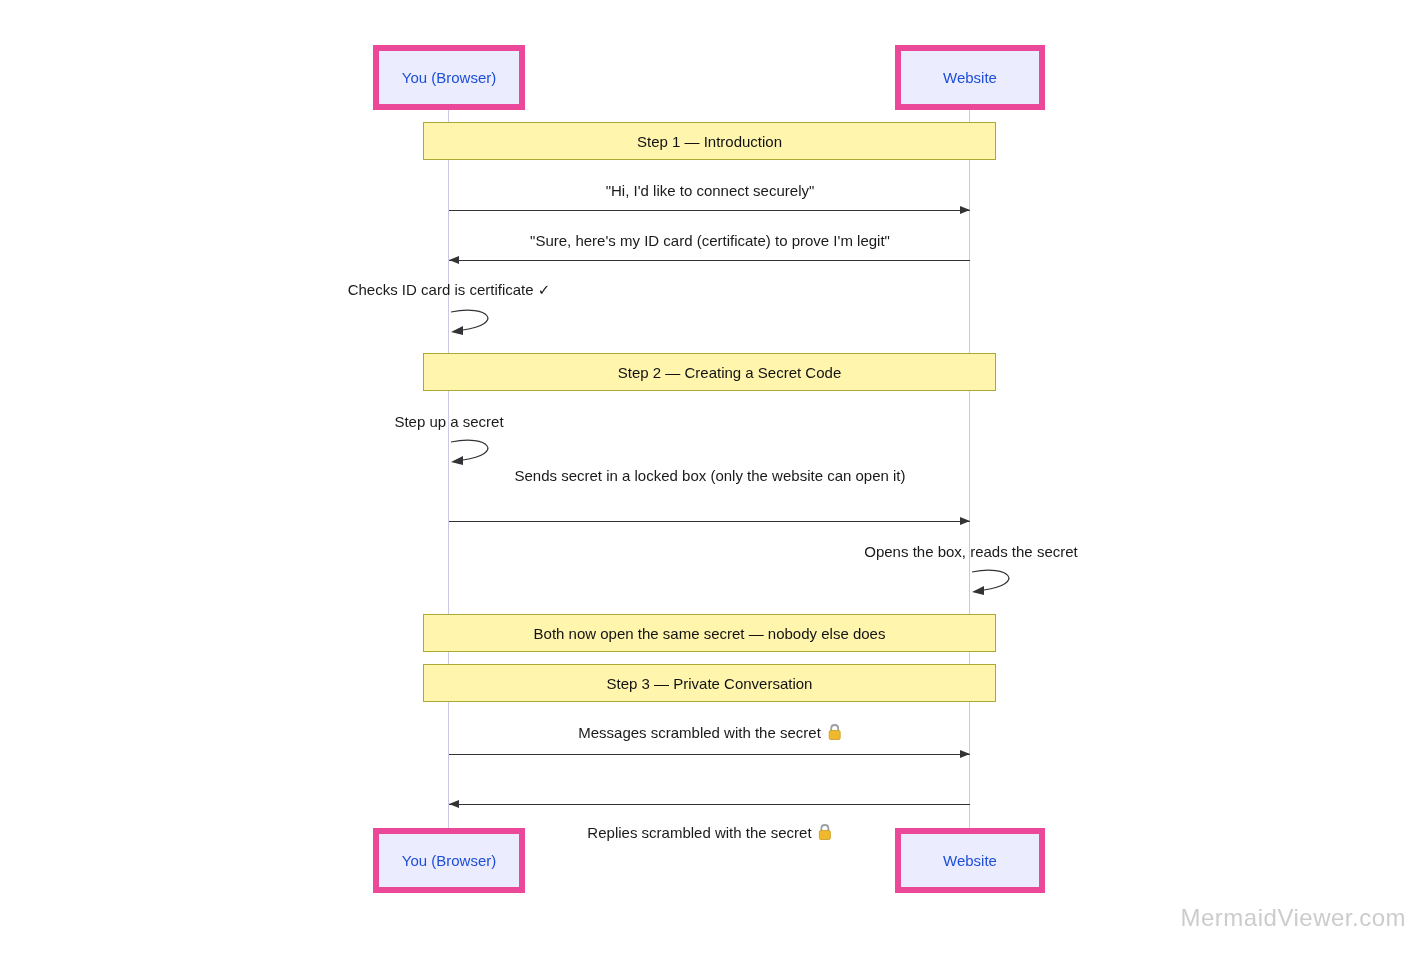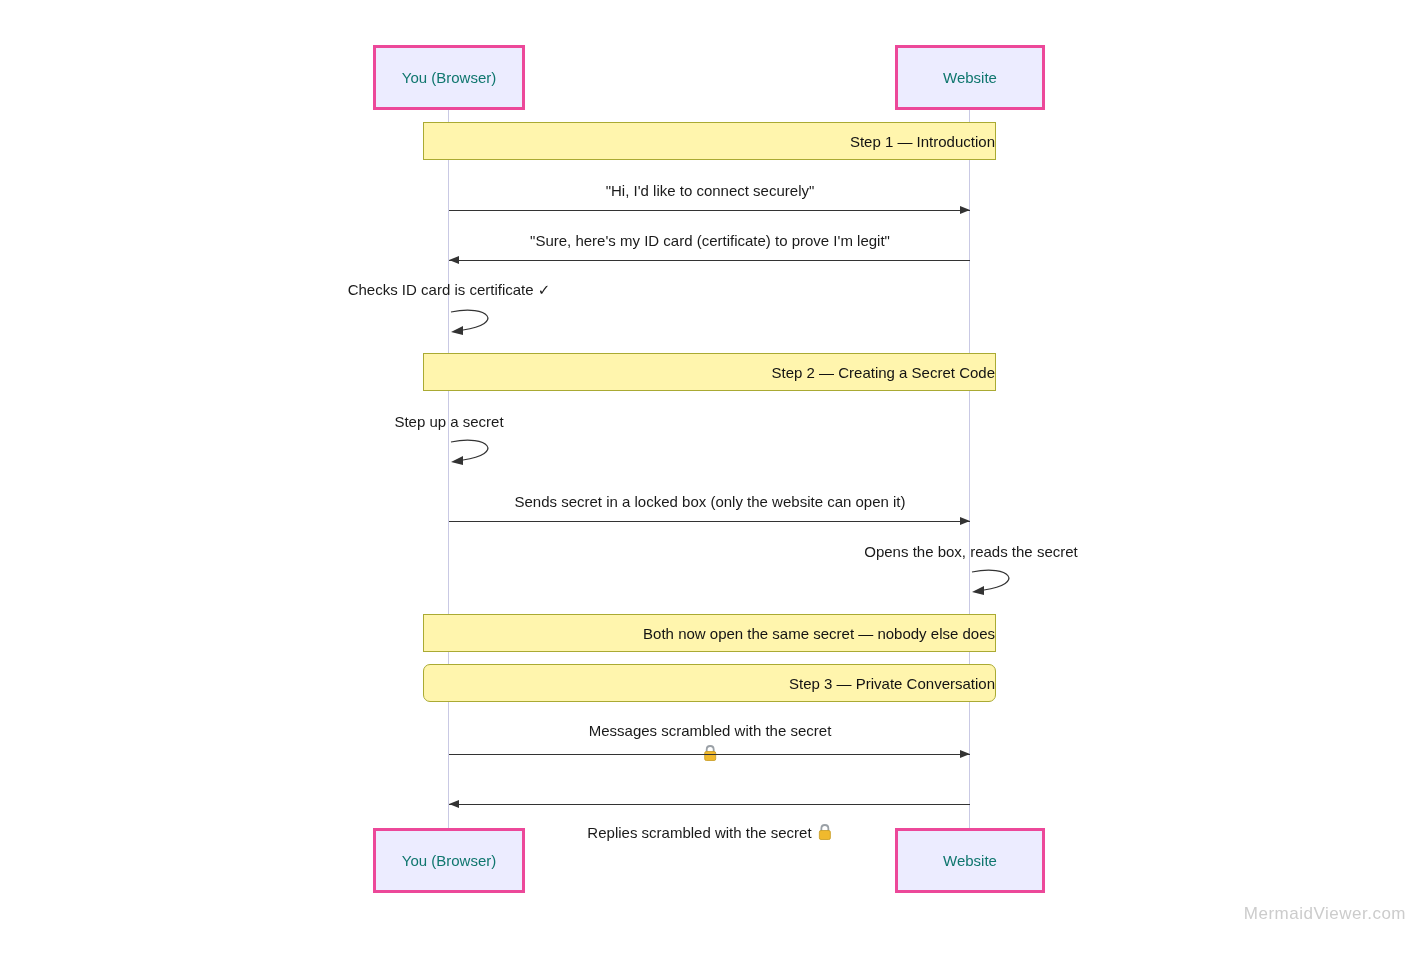--- a/index.html
+++ b/index.html
@@ -19,38 +19,38 @@
     top: 110px;
     height: 718px;
     width: 1px;
     background: #c9c9e4;
   }
 
   .actor {
     position: absolute;
     height: 65px;
     background: #ececff;
-    border: 3px solid #ec4899;
+    border: 6px solid #ec4899;
     display: flex;
     align-items: center;
     justify-content: center;
     font-size: 15px;
-    color: #0f766e;
+    color: #1d4ed8;
   }
 
   .note {
     position: absolute;
     left: 423px;
     width: 573px;
     height: 38px;
     background: #fff5ad;
     border: 1px solid #aaaa33;
     display: flex;
     align-items: center;
-    justify-content: flex-end;
+    justify-content: center;
     font-size: 15px;
     color: #131313;
     text-align: center;
   }
 
   .msg-label {
     position: absolute;
     transform: translateX(-50%);
     white-space: nowrap;
     font-size: 15px;
@@ -94,21 +94,21 @@
   .lock {
     display: inline-flex;
     align-items: center;
     height: 16px;
   }
 
   .watermark {
     position: absolute;
     right: 18px;
     top: 904px;
-    font-size: 17px;
+    font-size: 24px;
     color: #cccccc;
     letter-spacing: 0.5px;
   }
 </style>
 </head>
 <body>
 
 <div class="canvas">
 
   <div class="lifeline" style="left:448px;"></div>
@@ -152,44 +152,44 @@
   </div>
 
   <div class="msg-label" style="left:449px; top:411px;">
     <span>Step up a secret</span>
   </div>
   <svg class="selfloop" style="left:449px; top:436px;" viewBox="0 0 56 30">
     <path d="M 2 6 C 40 -2, 56 18, 14 24" stroke="#333333" stroke-width="1.2" fill="none"></path>
     <polygon points="2,26 14,20 14,29" fill="#333333"></polygon>
   </svg>
 
-  <div class="msg-label" style="left:710px; top:491px;">
+  <div class="msg-label" style="left:710px; top:465px;">
     <span>Sends secret in a locked box (only the website can open it)</span>
   </div>
   <div class="arrow" style="left:449px; top:521px; width:521px;">
     <span class="head-r"></span>
   </div>
 
   <div class="msg-label" style="left:971px; top:541px;">
     <span>Opens the box, reads the secret</span>
   </div>
   <svg class="selfloop" style="left:970px; top:566px;" viewBox="0 0 56 30">
     <path d="M 2 6 C 40 -2, 56 18, 14 24" stroke="#333333" stroke-width="1.2" fill="none"></path>
     <polygon points="2,26 14,20 14,29" fill="#333333"></polygon>
   </svg>
 
   <div class="note" style="top:614px;">
     <span>Both now open the same secret — nobody else does</span>
   </div>
 
-  <div class="note" style="top:664px;border-radius:7px;">
+  <div class="note" style="top:664px;">
     <span>Step 3 — Private Conversation</span>
   </div>
 
-  <div class="msg-label" style="left:710px; top:722px;flex-direction:column;">
+  <div class="msg-label" style="left:710px; top:722px;">
     <span>Messages scrambled with the secret</span>
     <span class="lock">
       <svg width="15" height="16" viewBox="0 0 15 16">
         <path d="M 4 7 V 4.5 C 4 2.3 5.5 1 7.5 1 C 9.5 1 11 2.3 11 4.5 V 7" stroke="#9aa0a6" stroke-width="1.8" fill="none"></path>
         <rect x="2" y="6.5" width="11" height="9" rx="1.6" fill="#f0b92d" stroke="#c79b22" stroke-width="0.8"></rect>
       </svg>
     </span>
   </div>
   <div class="arrow" style="left:449px; top:754px; width:521px;">
     <span class="head-r"></span>

